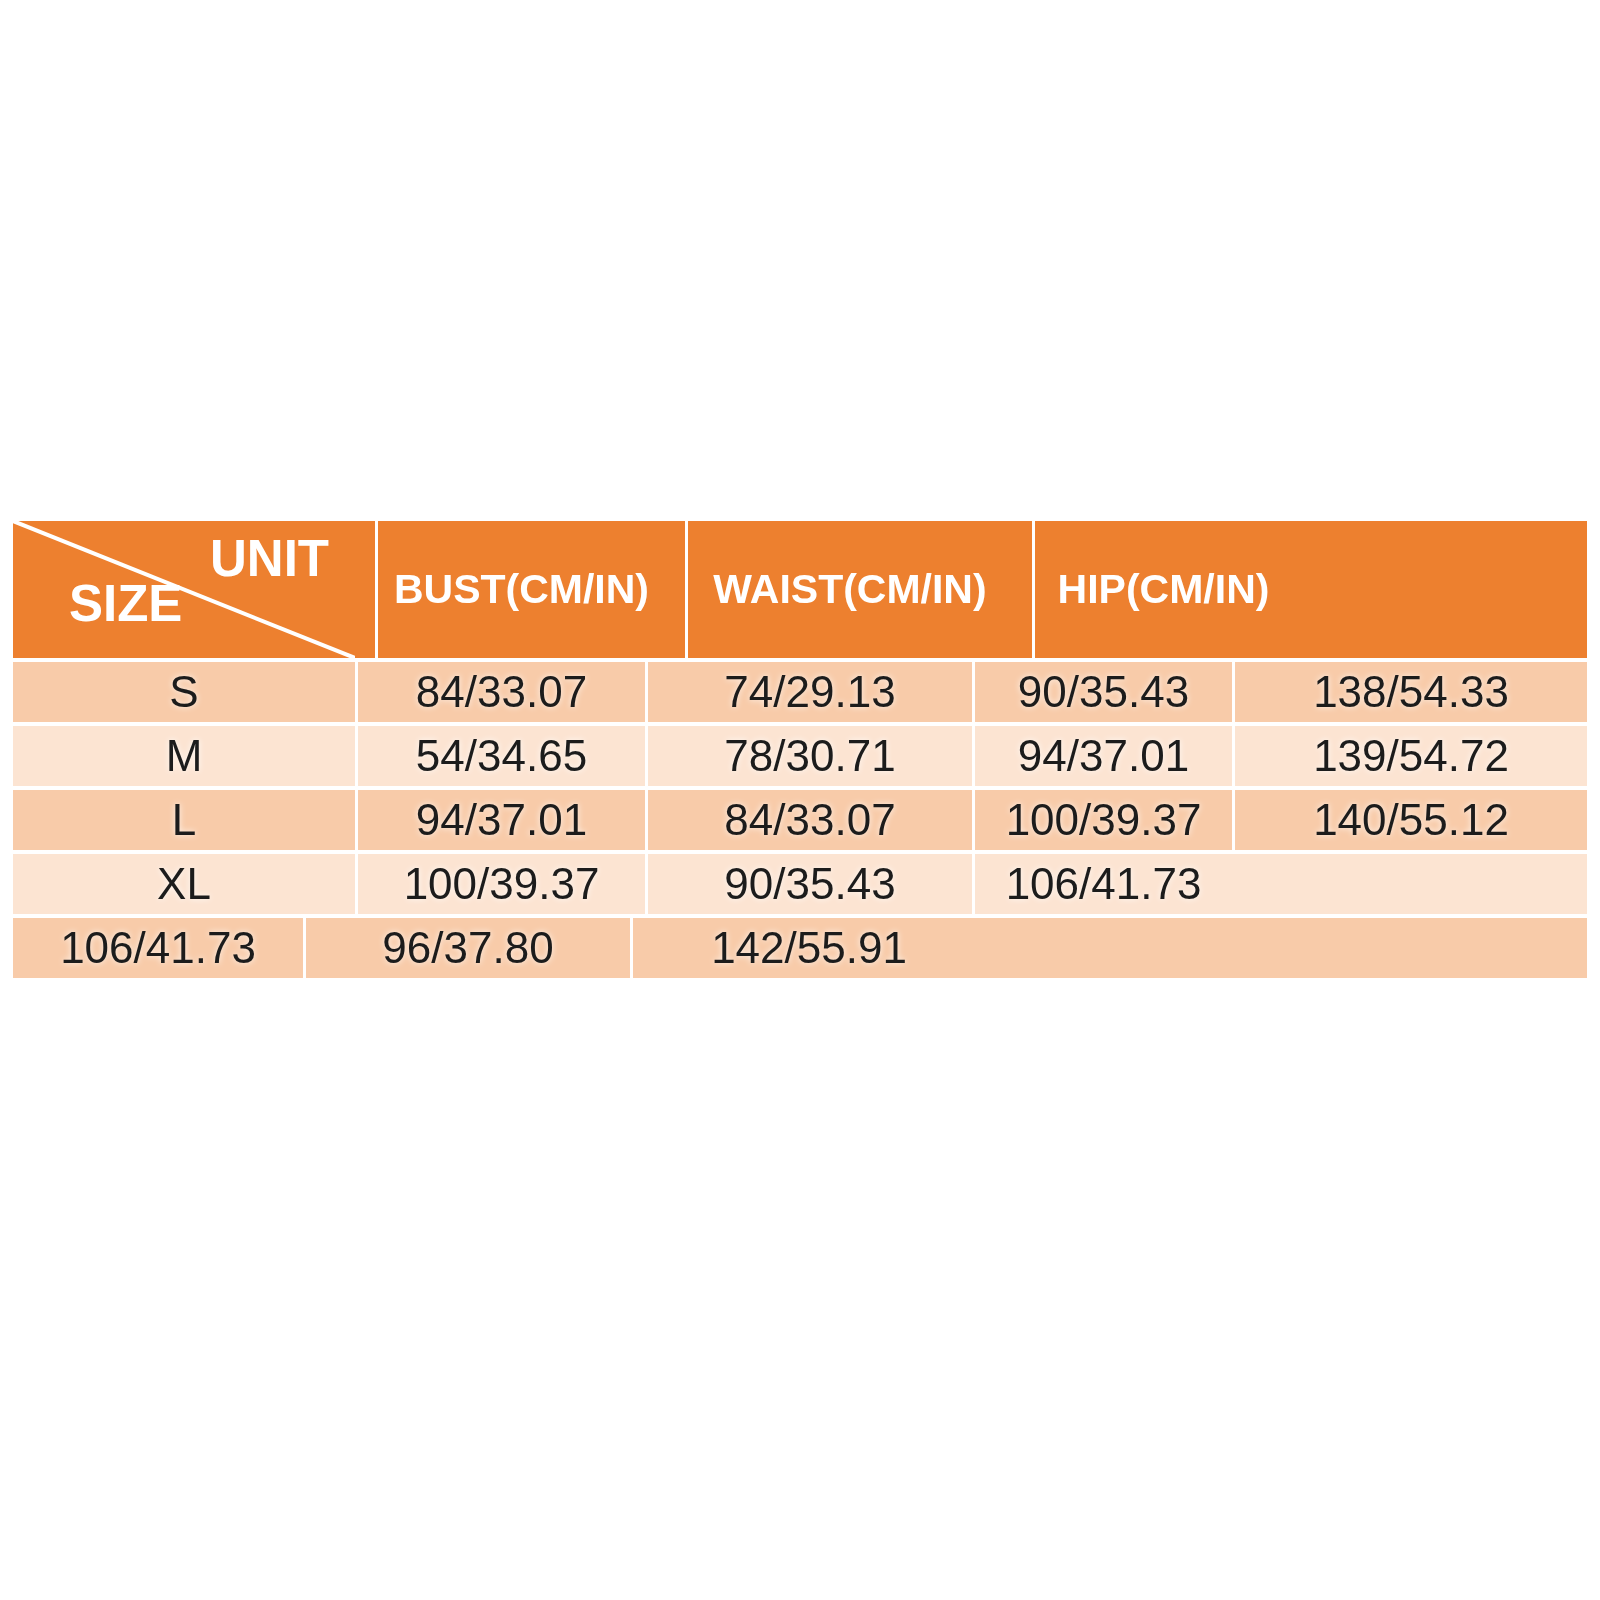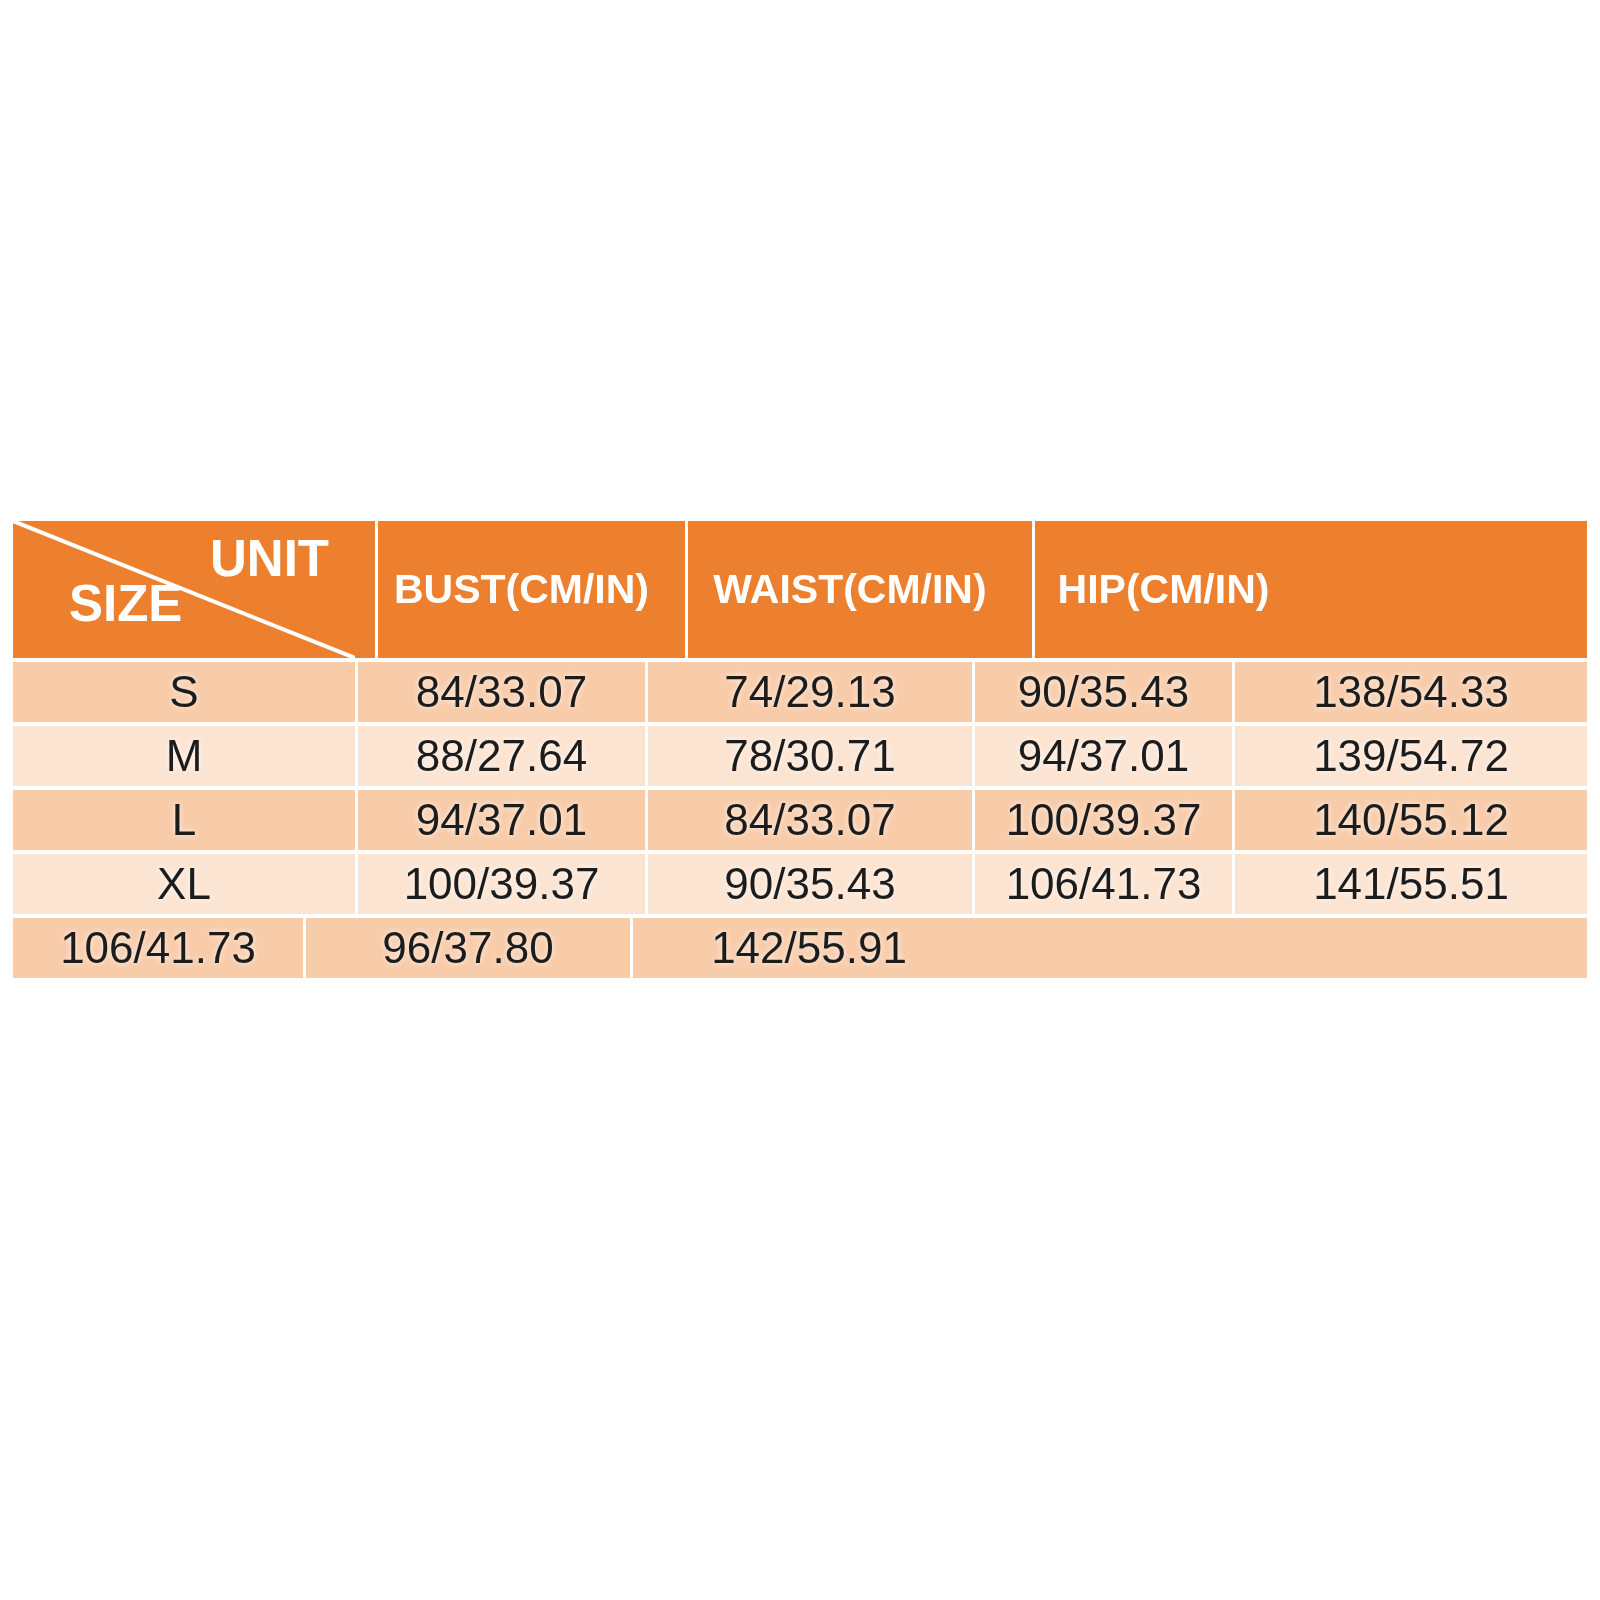--- a/index.html
+++ b/index.html
@@ -103,40 +103,39 @@
     <div class="row shade-a">
       <div class="cell c0 dcell">S</div>
       <div class="cell c1 dcell">84/33.07</div>
       <div class="cell c2 dcell">74/29.13</div>
       <div class="cell c3 dcell">90/35.43</div>
       <div class="cell c4 dcell">138/54.33</div>
     </div>
 
     <div class="row shade-b">
       <div class="cell c0 dcell">M</div>
-      <div class="cell c1 dcell">88/27.64</div>
+      <div class="cell c1 dcell">54/34.65</div>
       <div class="cell c2 dcell">78/30.71</div>
       <div class="cell c3 dcell">94/37.01</div>
       <div class="cell c4 dcell">139/54.72</div>
     </div>
 
     <div class="row shade-a">
       <div class="cell c0 dcell">L</div>
       <div class="cell c1 dcell">94/37.01</div>
       <div class="cell c2 dcell">84/33.07</div>
       <div class="cell c3 dcell">100/39.37</div>
       <div class="cell c4 dcell">140/55.12</div>
     </div>
 
     <div class="row shade-b">
       <div class="cell c0 dcell">XL</div>
       <div class="cell c1 dcell">100/39.37</div>
       <div class="cell c2 dcell">90/35.43</div>
       <div class="cell c3 dcell">106/41.73</div>
-      <div class="cell c4 dcell">141/55.51</div>
     </div>
 
     <div class="row shade-a">
       <div class="cell c1 dcell">106/41.73</div>
       <div class="cell c2 dcell">96/37.80</div>
       <div class="cell c4 dcell">142/55.91</div>
     </div>
 
   </div>
 </div>

